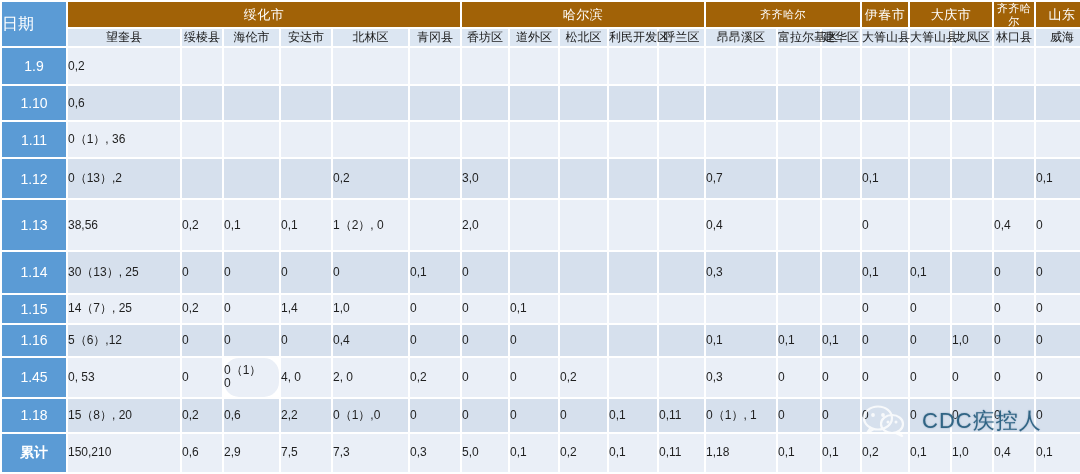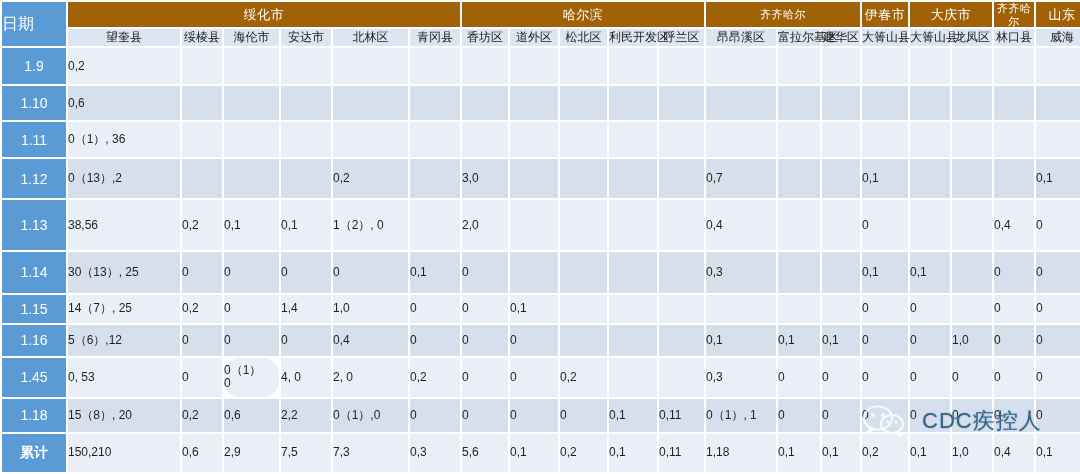--- a/index.html
+++ b/index.html
@@ -398,21 +398,21 @@
           <td class="cell">17, 43</td>
         </tr>
         <tr class="rA" style="height: 37px;">
           <td class="datecell tot">累计</td>
           <td class="cell">150,210</td>
           <td class="cell">0,6</td>
           <td class="cell">2,9</td>
           <td class="cell">7,5</td>
           <td class="cell">7,3</td>
           <td class="cell">0,3</td>
-          <td class="cell">5,6</td>
+          <td class="cell">5,0</td>
           <td class="cell">0,1</td>
           <td class="cell">0,2</td>
           <td class="cell">0,1</td>
           <td class="cell">0,11</td>
           <td class="cell">1,18</td>
           <td class="cell">0,1</td>
           <td class="cell">0,1</td>
           <td class="cell">0,2</td>
           <td class="cell">0,1</td>
           <td class="cell">1,0</td>

